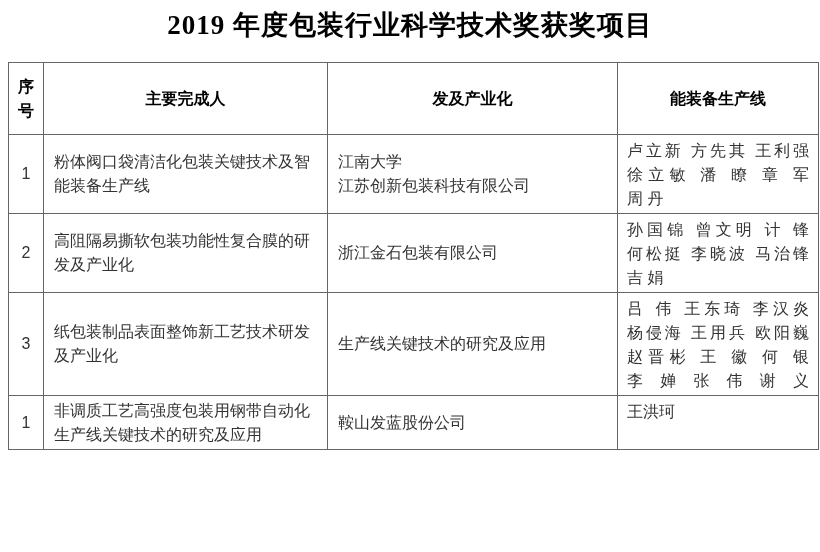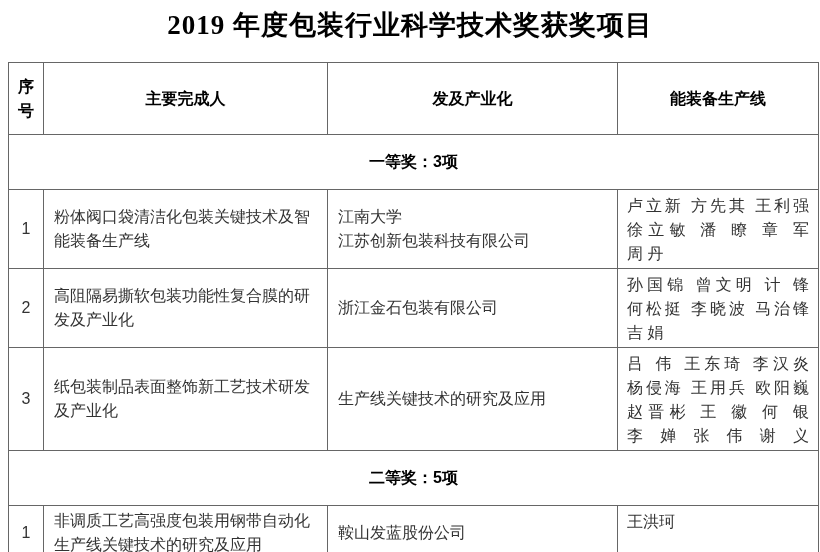--- a/index.html
+++ b/index.html
@@ -90,23 +90,20 @@
     </colgroup>
     <thead>
       <tr>
         <th>序号</th>
         <th>主要完成人</th>
         <th>发及产业化</th>
         <th>能装备生产线</th>
       </tr>
     </thead>
     <tbody id="table-body">
-        <tr class="section-row">
-          <td colspan="4">一等奖：3项</td>
-        </tr>
         <tr class="data-row">
           <td class="no-cell">1</td>
           <td class="project-cell">粉体阀口袋清洁化包装关键技术及智
 能装备生产线</td>
           <td class="org-cell">江南大学
 江苏创新包装科技有限公司</td>
           <td class="people-cell">
             <div class="people-line">卢立新 方先其 王利强</div>
             <div class="people-line">徐立敏 潘 瞭 章 军</div>
             <div class="people-line single">周 丹</div>
@@ -128,23 +125,20 @@
           <td class="project-cell">纸包装制品表面整饰新工艺技术研发
 及产业化</td>
           <td class="org-cell">生产线关键技术的研究及应用</td>
           <td class="people-cell">
             <div class="people-line">吕 伟 王东琦 李汉炎</div>
             <div class="people-line">杨侵海 王用兵 欧阳巍</div>
             <div class="people-line">赵晋彬 王 徽 何 银</div>
             <div class="people-line">李 婵 张 伟 谢 义</div>
           </td>
         </tr>
-        <tr class="section-row">
-          <td colspan="4">二等奖：5项</td>
-        </tr>
         <tr class="data-row">
           <td class="no-cell">1</td>
           <td class="project-cell">非调质工艺高强度包装用钢带自动化
 生产线关键技术的研究及应用</td>
           <td class="org-cell">鞍山发蓝股份公司</td>
           <td class="people-cell">
             <div class="people-line single">王洪珂</div>
           </td>
         </tr>
       </tbody>

